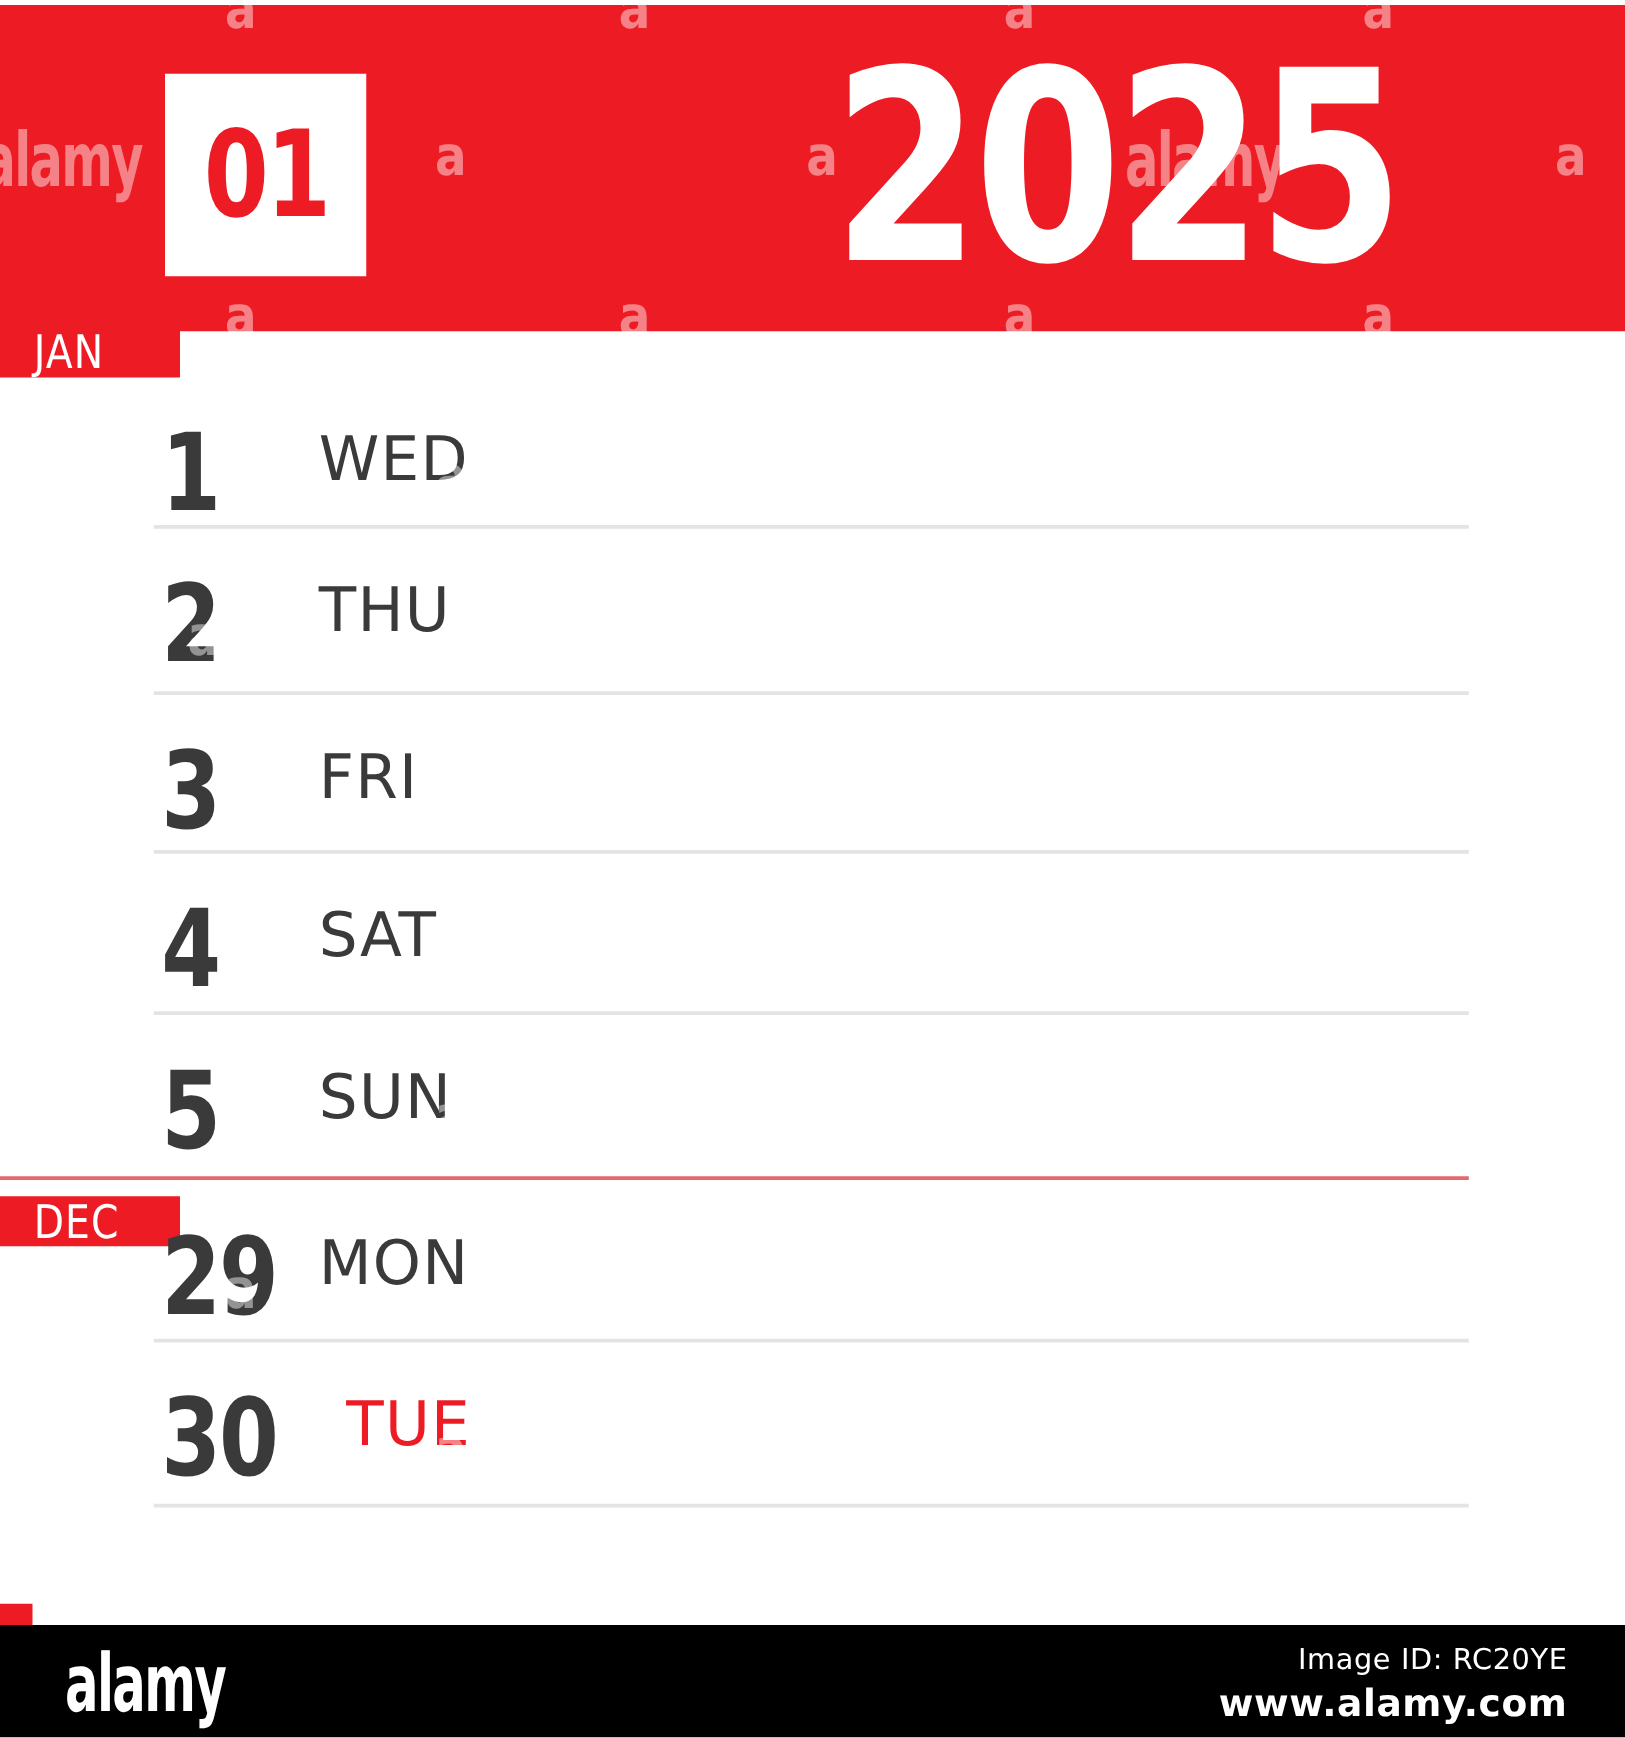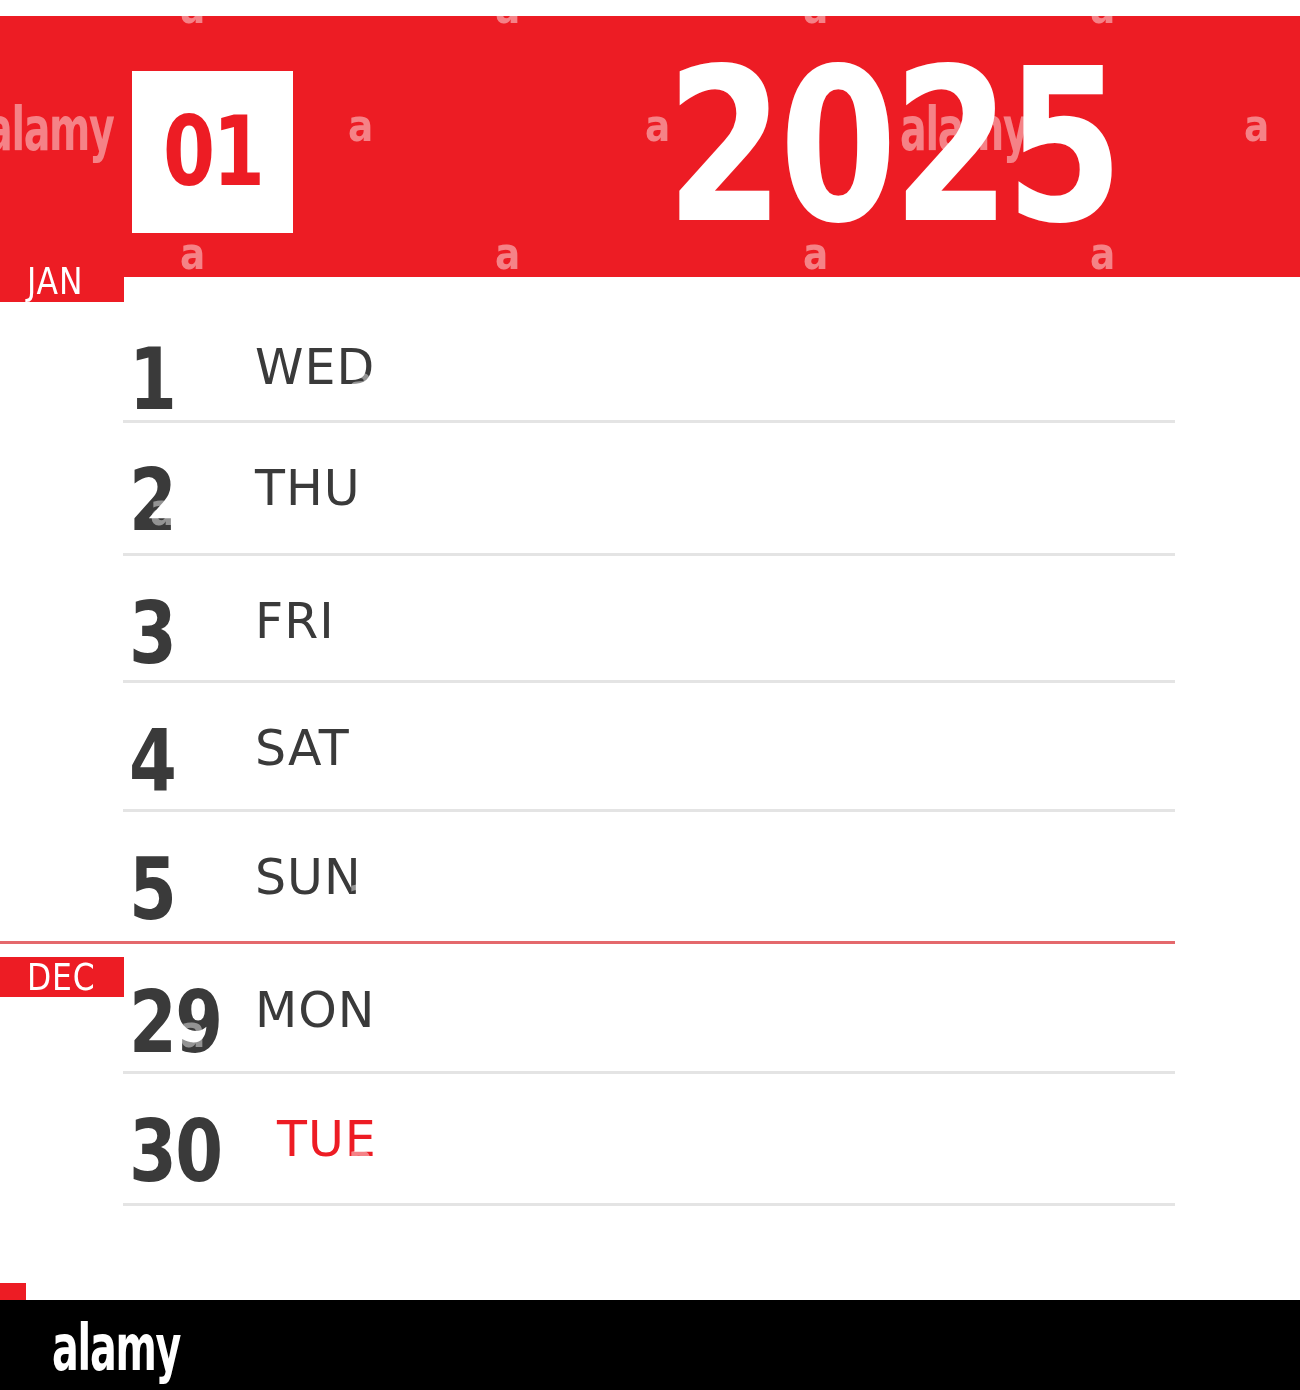--- a/index.html
+++ b/index.html
@@ -10,37 +10,37 @@
     --barblack:#000000;
   }
   *{box-sizing:border-box;}
   html,body{margin:0;padding:0;}
   body{
     width:1300px;height:1390px;position:relative;background:#ffffff;
     font-family:"DejaVu Sans","Liberation Sans",sans-serif;
     overflow:hidden;
   }
   
-  .banner{position:absolute;left:0;top:16px;width:1300px;height:261px;background:var(--red);}
+  .banner{position:absolute;left:0;top:4px;width:1300px;height:261px;background:var(--red);}
   .week-box{
     position:absolute;left:132px;top:55px;width:161px;height:162px;background:#ffffff;
     display:flex;align-items:center;justify-content:center;
   }
   .week-box .wk{
     font-size:96px;font-weight:bold;color:var(--red);line-height:1;
     transform:scaleX(.78);letter-spacing:-3px;
   }
   .year{
     position:absolute;left:666px;top:0;height:261px;display:flex;align-items:center;
     font-size:212px;font-weight:bold;color:#ffffff;line-height:1;letter-spacing:-6px;
     transform:scaleX(.80);transform-origin:left center;white-space:nowrap;
   }
   
   .month-tab{
-    position:absolute;left:0;width:124px;background:var(--red);color:#ffffff;
+    position:absolute;left:0;width:144px;background:var(--red);color:#ffffff;
     display:flex;align-items:center;padding-left:27px;
   }
   .month-tab .mt{
     font-size:37px;line-height:1;letter-spacing:1px;font-weight:400;
     transform:scaleX(.85);transform-origin:left center;
   }
   .tab-jan{top:261px;height:41px;}
   .tab-dec{top:957px;height:40px;}
   
   .row{position:absolute;left:0;width:1300px;}
@@ -172,13 +172,17 @@
     <span class="wm a" style="left: 495px; top: 1260px;">a</span>
     <span class="wm a" style="left: 803px; top: 1260px;">a</span>
     <span class="wm a" style="left: 1090px; top: 1260px;">a</span>
     <span class="wm brand" style="left: -14px; top: 99px;">alamy</span>
     <span class="wm brand" style="left: 900px; top: 99px;">alamy</span>
   </div>
 
 <div class="red-dot"></div>
 <div class="footer">
   <div class="logo">alamy</div>
+  <div class="credit">
+    <span class="id">Image ID: RC20YE</span>
+    <span class="site">www.alamy.com</span>
+  </div>
 </div>
 
 </body></html>

